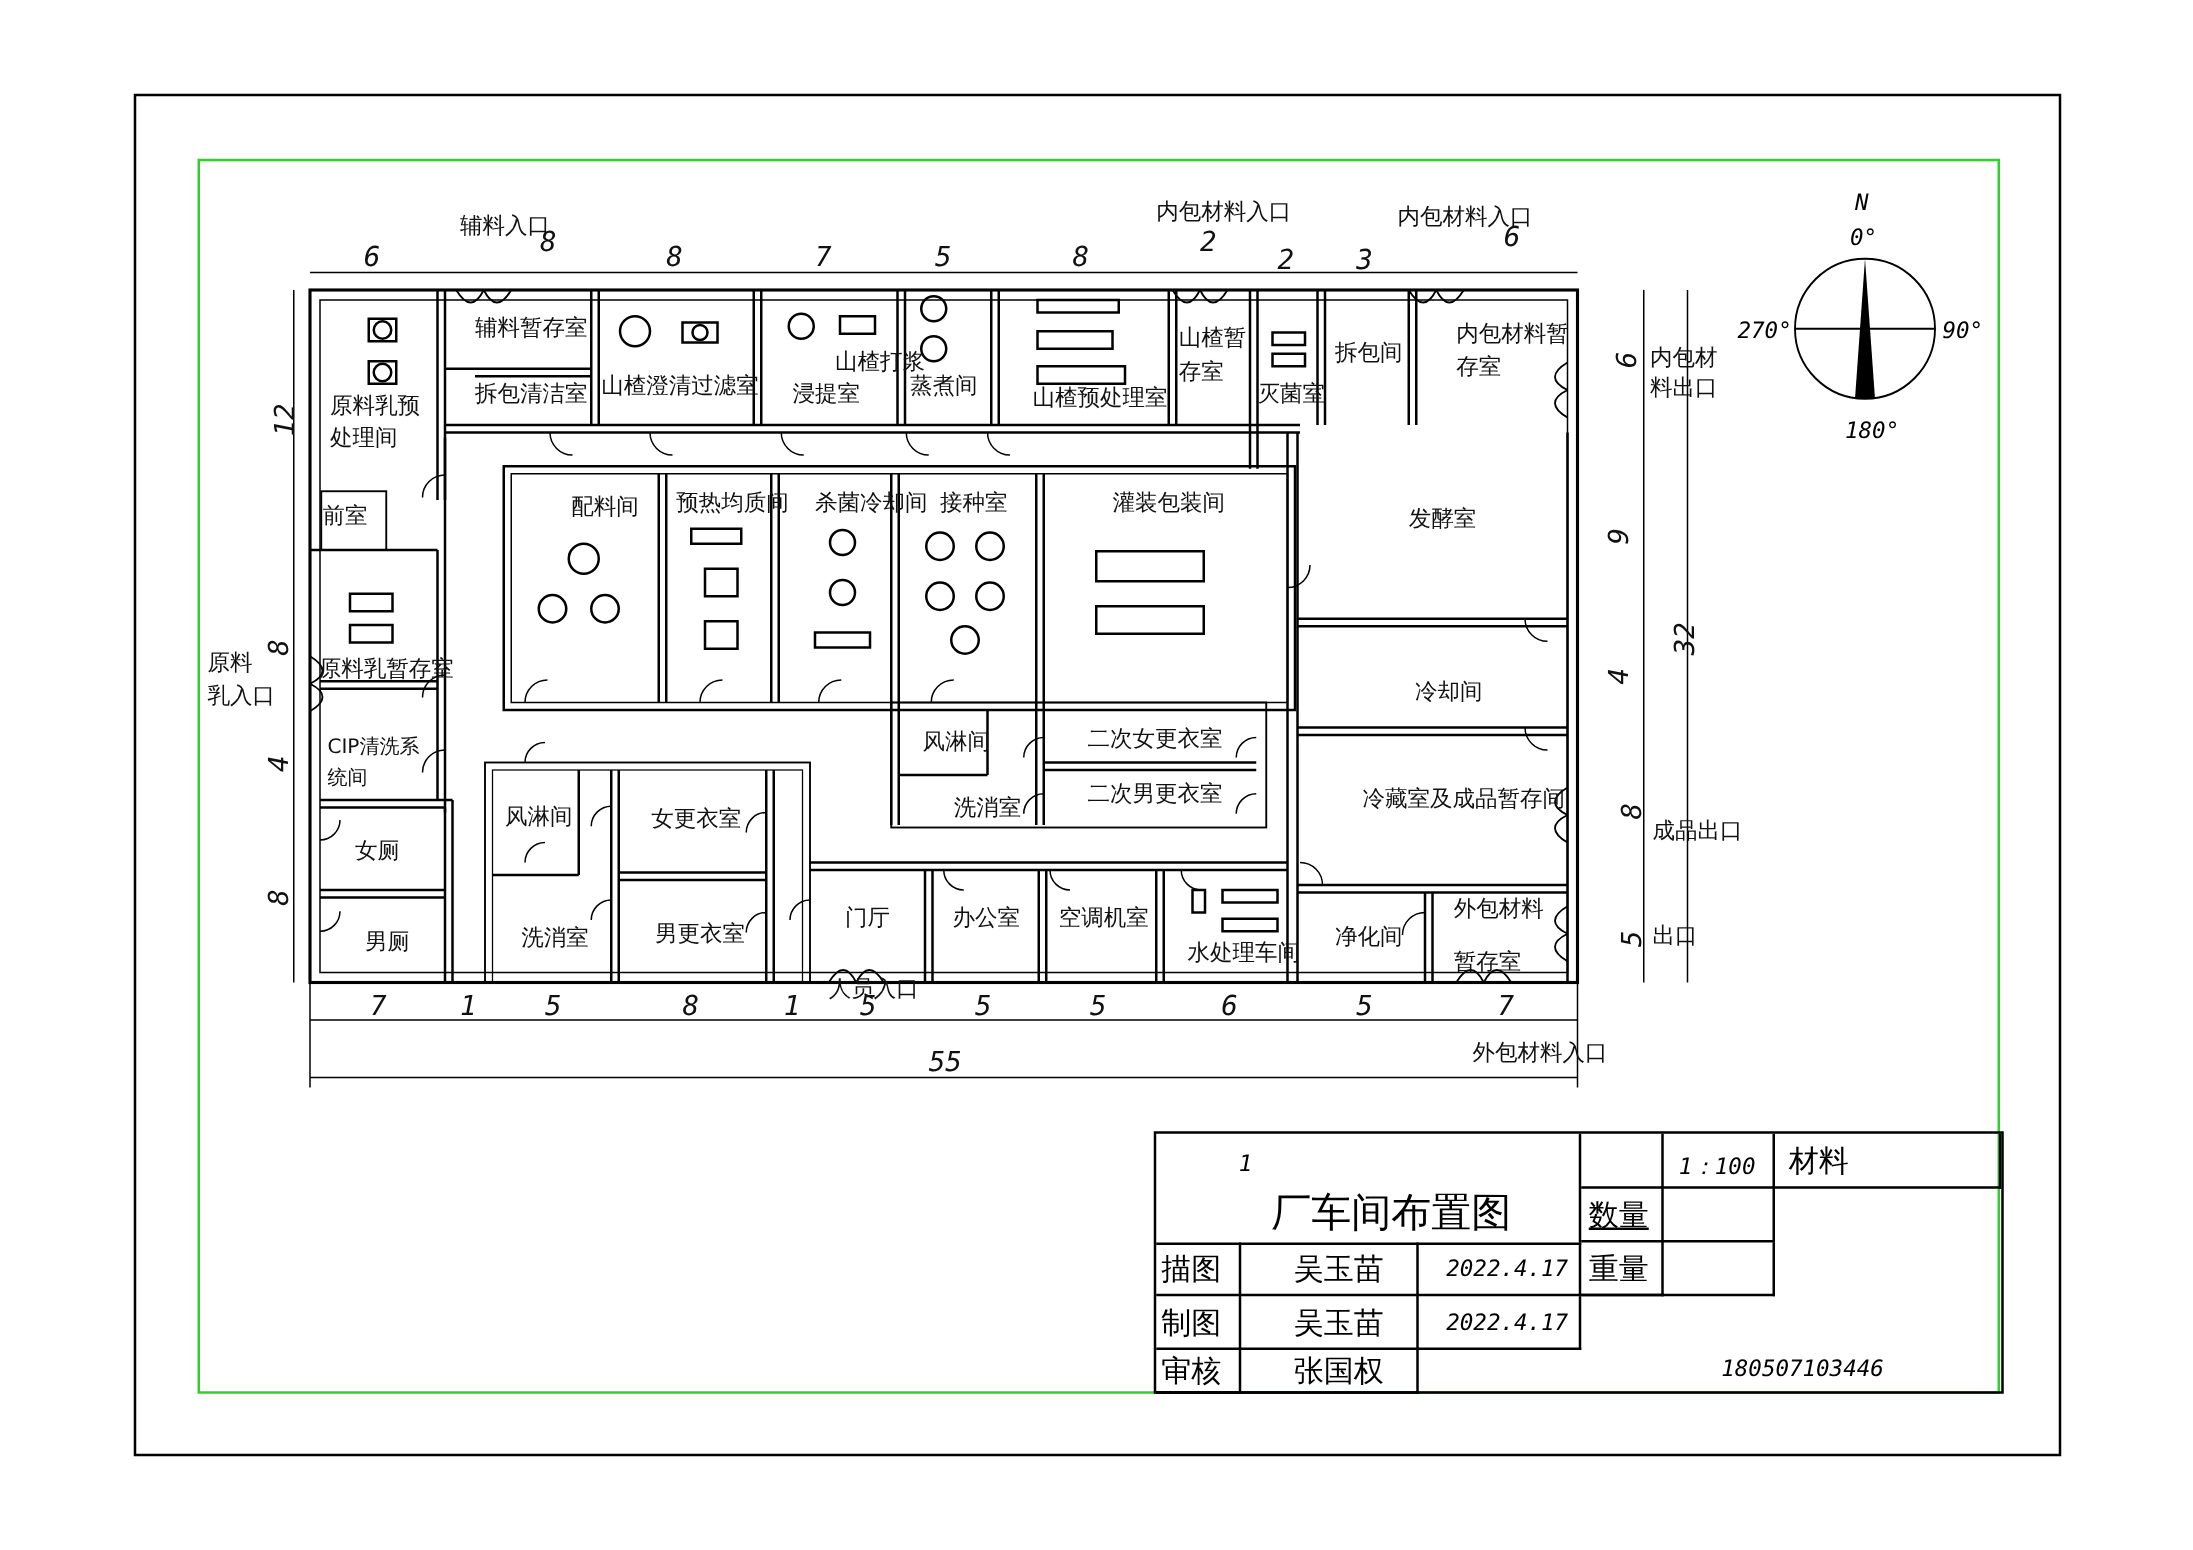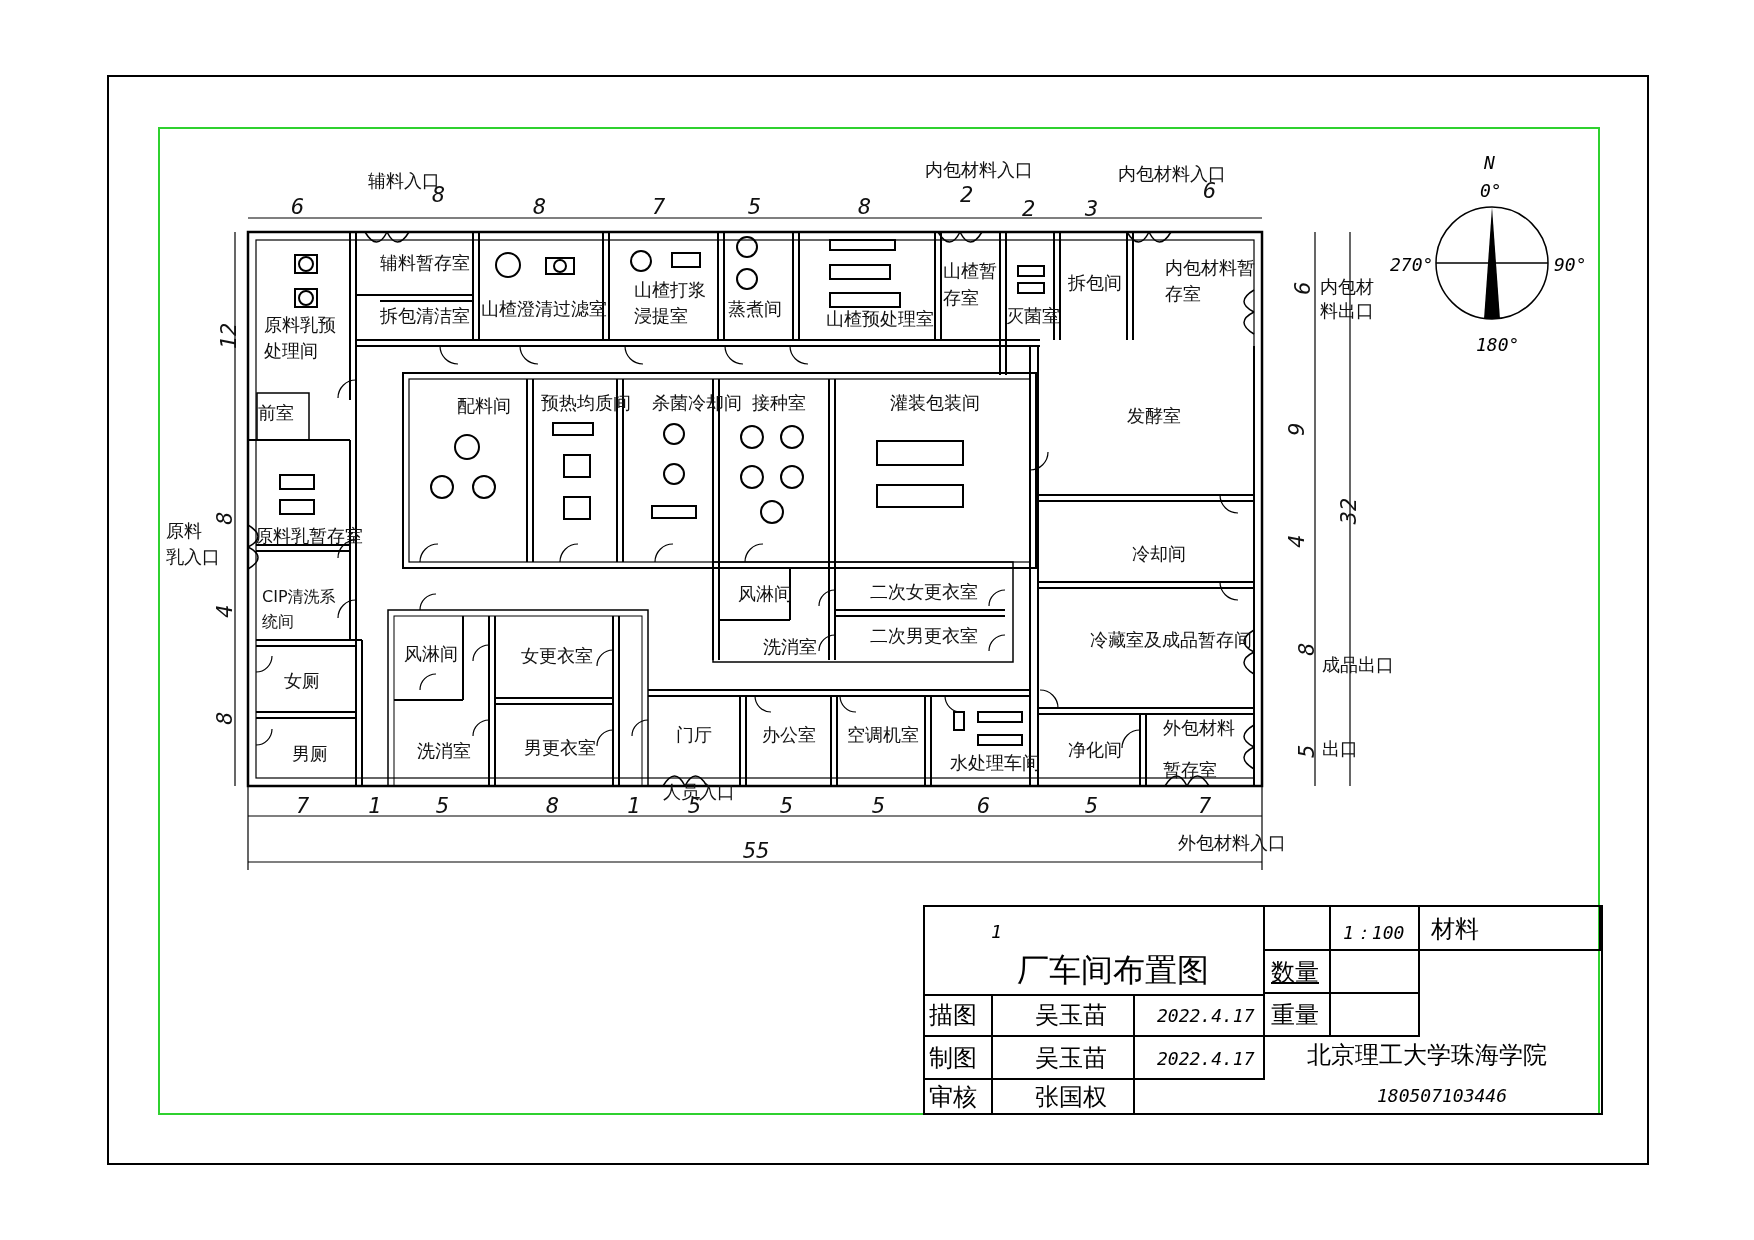--- a/index.html
+++ b/index.html
@@ -205,21 +205,21 @@
 <div class="lbl" style="left:1322px;top:654px">成品出口</div>
 <div class="lbl" style="left:1322px;top:738px">出口</div>
 <div class="lbl" style="left:663px;top:781px">人员入口</div>
 <div class="lbl" style="left:1178px;top:832px">外包材料入口</div>
 
 <div class="lbl" style="left:264px;top:314px">原料乳预</div>
 <div class="lbl" style="left:264px;top:340px">处理间</div>
 <div class="lbl" style="left:380px;top:252px">辅料暂存室</div>
 <div class="lbl" style="left:380px;top:305px">拆包清洁室</div>
 <div class="lbl" style="left:481px;top:298px">山楂澄清过滤室</div>
-<div class="lbl" style="left:634px;top:279px">山楂打浆</div>
+<div class="lbl" style="left:668px;top:279px">山楂打浆</div>
 <div class="lbl" style="left:634px;top:305px">浸提室</div>
 <div class="lbl" style="left:728px;top:298px">蒸煮间</div>
 <div class="lbl" style="left:826px;top:308px">山楂预处理室</div>
 <div class="lbl" style="left:943px;top:260px">山楂暂</div>
 <div class="lbl" style="left:943px;top:287px">存室</div>
 <div class="lbl" style="left:1006px;top:305px">灭菌室</div>
 <div class="lbl" style="left:1068px;top:272px">拆包间</div>
 <div class="lbl" style="left:1165px;top:257px">内包材料暂</div>
 <div class="lbl" style="left:1165px;top:283px">存室</div>
 <div class="lbl" style="left:258px;top:402px">前室</div>
@@ -313,15 +313,14 @@
   <div class="t mid" style="left:346px;top:47px;text-decoration:underline;">数量</div>
   <div class="t mid" style="left:346px;top:90px;">重量</div>
   <div class="t mid" style="left:4px;top:90px;">描图</div>
   <div class="t mid" style="left:110px;top:90px;">吴玉苗</div>
   <div class="num" style="left:232px;top:98px;">2022.4.17</div>
   <div class="t mid" style="left:4px;top:133px;">制图</div>
   <div class="t mid" style="left:110px;top:133px;">吴玉苗</div>
   <div class="num" style="left:232px;top:141px;">2022.4.17</div>
   <div class="t mid" style="left:4px;top:172px;">审核</div>
   <div class="t mid" style="left:110px;top:172px;">张国权</div>
-  <div class="t mid" style="left:382px;top:130px;">北京理工大学珠海学院</div>
   <div class="num" style="left:452px;top:178px;">180507103446</div>
 </div>
 
 </body></html>

